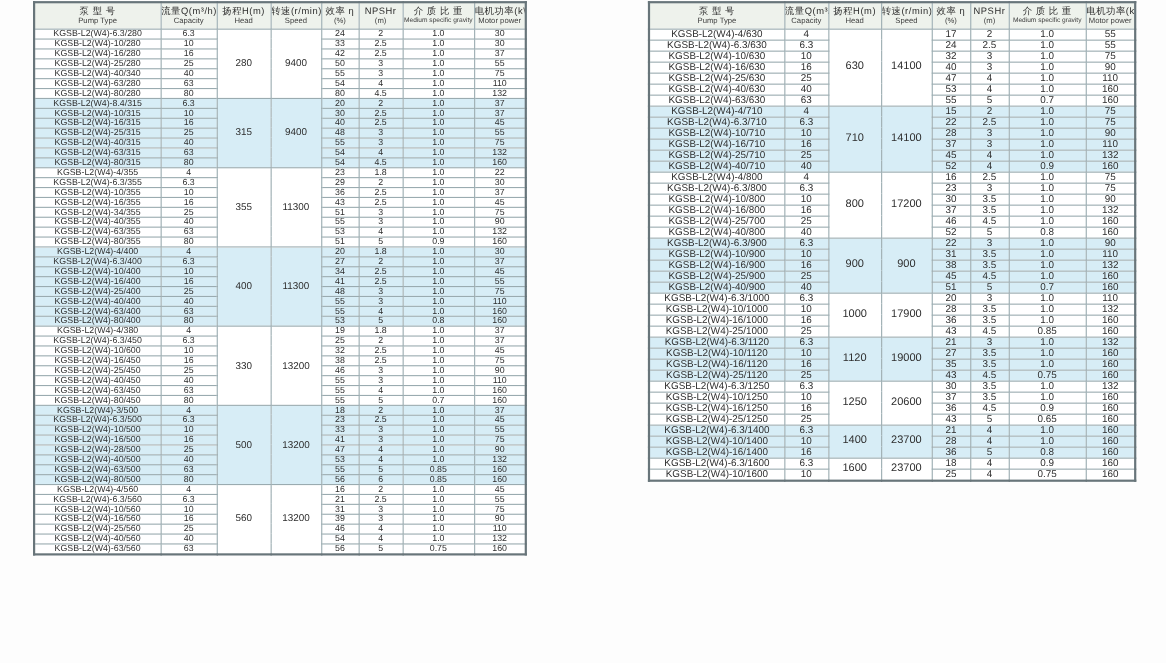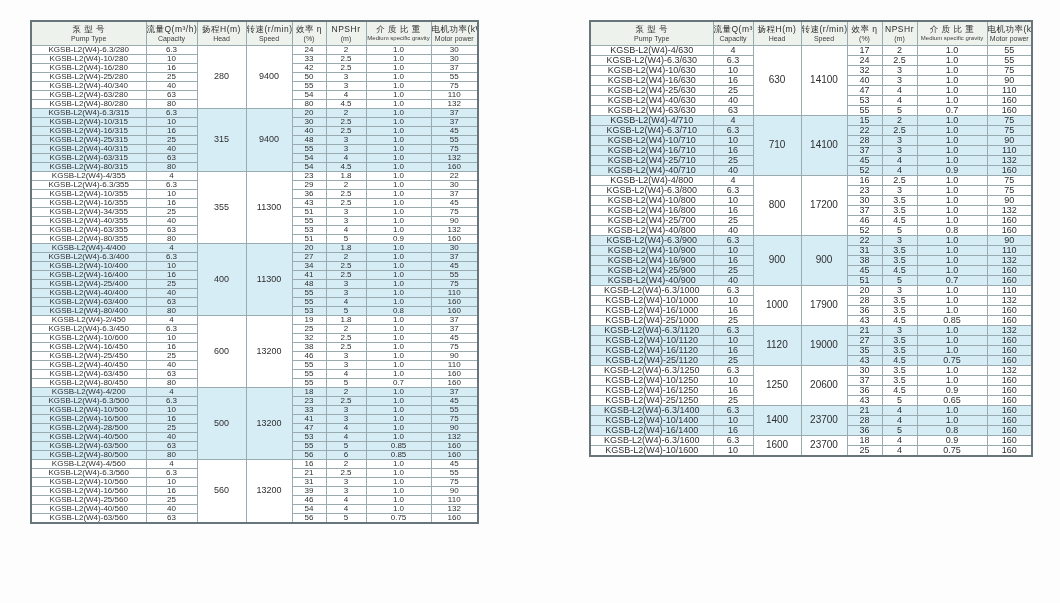--- a/index.html
+++ b/index.html
@@ -5,21 +5,21 @@
   * { margin:0; padding:0; box-sizing:border-box; }
   html,body { width:1060px; height:603px; }
   body {
     background:#fdfdfd;
     font-family:"Liberation Sans", sans-serif;
     position:relative;
     overflow:hidden;
   }
   .pump-table {
     position:absolute;
-    top:20px;
+    top:1px;
     border-collapse:collapse;
     table-layout:fixed;
     background:#ffffff;
     border:2px solid #68757a;
     height:428px;
   }
   #left-table  { left:30px;  width:447px; }
   #right-table { left:589px; width:442px; }
   .pump-table th, .pump-table td {
     border:1px solid #9aabb0;
@@ -146,21 +146,21 @@
         </tr>
         <tr>
           <td class="pump-cell">KGSB-L2(W4)-80/280</td>
           <td class="capacity-cell">80</td>
           <td class="eff-cell">80</td>
           <td class="npshr-cell">4.5</td>
           <td class="sg-cell">1.0</td>
           <td class="power-cell">132</td>
         </tr>
         <tr class="shaded">
-          <td class="pump-cell">KGSB-L2(W4)-6.3/315</td>
+          <td class="pump-cell">KGSB-L2(W4)-8.4/315</td>
           <td class="capacity-cell">6.3</td>
           <td class="head-cell" rowspan="7">315</td>
           <td class="speed-cell" rowspan="7">9400</td>
           <td class="eff-cell">20</td>
           <td class="npshr-cell">2</td>
           <td class="sg-cell">1.0</td>
           <td class="power-cell">37</td>
         </tr>
         <tr class="shaded">
           <td class="pump-cell">KGSB-L2(W4)-10/315</td>
@@ -336,23 +336,23 @@
         </tr>
         <tr class="shaded">
           <td class="pump-cell">KGSB-L2(W4)-80/400</td>
           <td class="capacity-cell">80</td>
           <td class="eff-cell">53</td>
           <td class="npshr-cell">5</td>
           <td class="sg-cell">0.8</td>
           <td class="power-cell">160</td>
         </tr>
         <tr>
-          <td class="pump-cell">KGSB-L2(W4)-2/450</td>
+          <td class="pump-cell">KGSB-L2(W4)-4/380</td>
           <td class="capacity-cell">4</td>
-          <td class="head-cell" rowspan="8">600</td>
+          <td class="head-cell" rowspan="8">330</td>
           <td class="speed-cell" rowspan="8">13200</td>
           <td class="eff-cell">19</td>
           <td class="npshr-cell">1.8</td>
           <td class="sg-cell">1.0</td>
           <td class="power-cell">37</td>
         </tr>
         <tr>
           <td class="pump-cell">KGSB-L2(W4)-6.3/450</td>
           <td class="capacity-cell">6.3</td>
           <td class="eff-cell">25</td>
@@ -402,21 +402,21 @@
         </tr>
         <tr>
           <td class="pump-cell">KGSB-L2(W4)-80/450</td>
           <td class="capacity-cell">80</td>
           <td class="eff-cell">55</td>
           <td class="npshr-cell">5</td>
           <td class="sg-cell">0.7</td>
           <td class="power-cell">160</td>
         </tr>
         <tr class="shaded">
-          <td class="pump-cell">KGSB-L2(W4)-4/200</td>
+          <td class="pump-cell">KGSB-L2(W4)-3/500</td>
           <td class="capacity-cell">4</td>
           <td class="head-cell" rowspan="8">500</td>
           <td class="speed-cell" rowspan="8">13200</td>
           <td class="eff-cell">18</td>
           <td class="npshr-cell">2</td>
           <td class="sg-cell">1.0</td>
           <td class="power-cell">37</td>
         </tr>
         <tr class="shaded">
           <td class="pump-cell">KGSB-L2(W4)-6.3/500</td>

